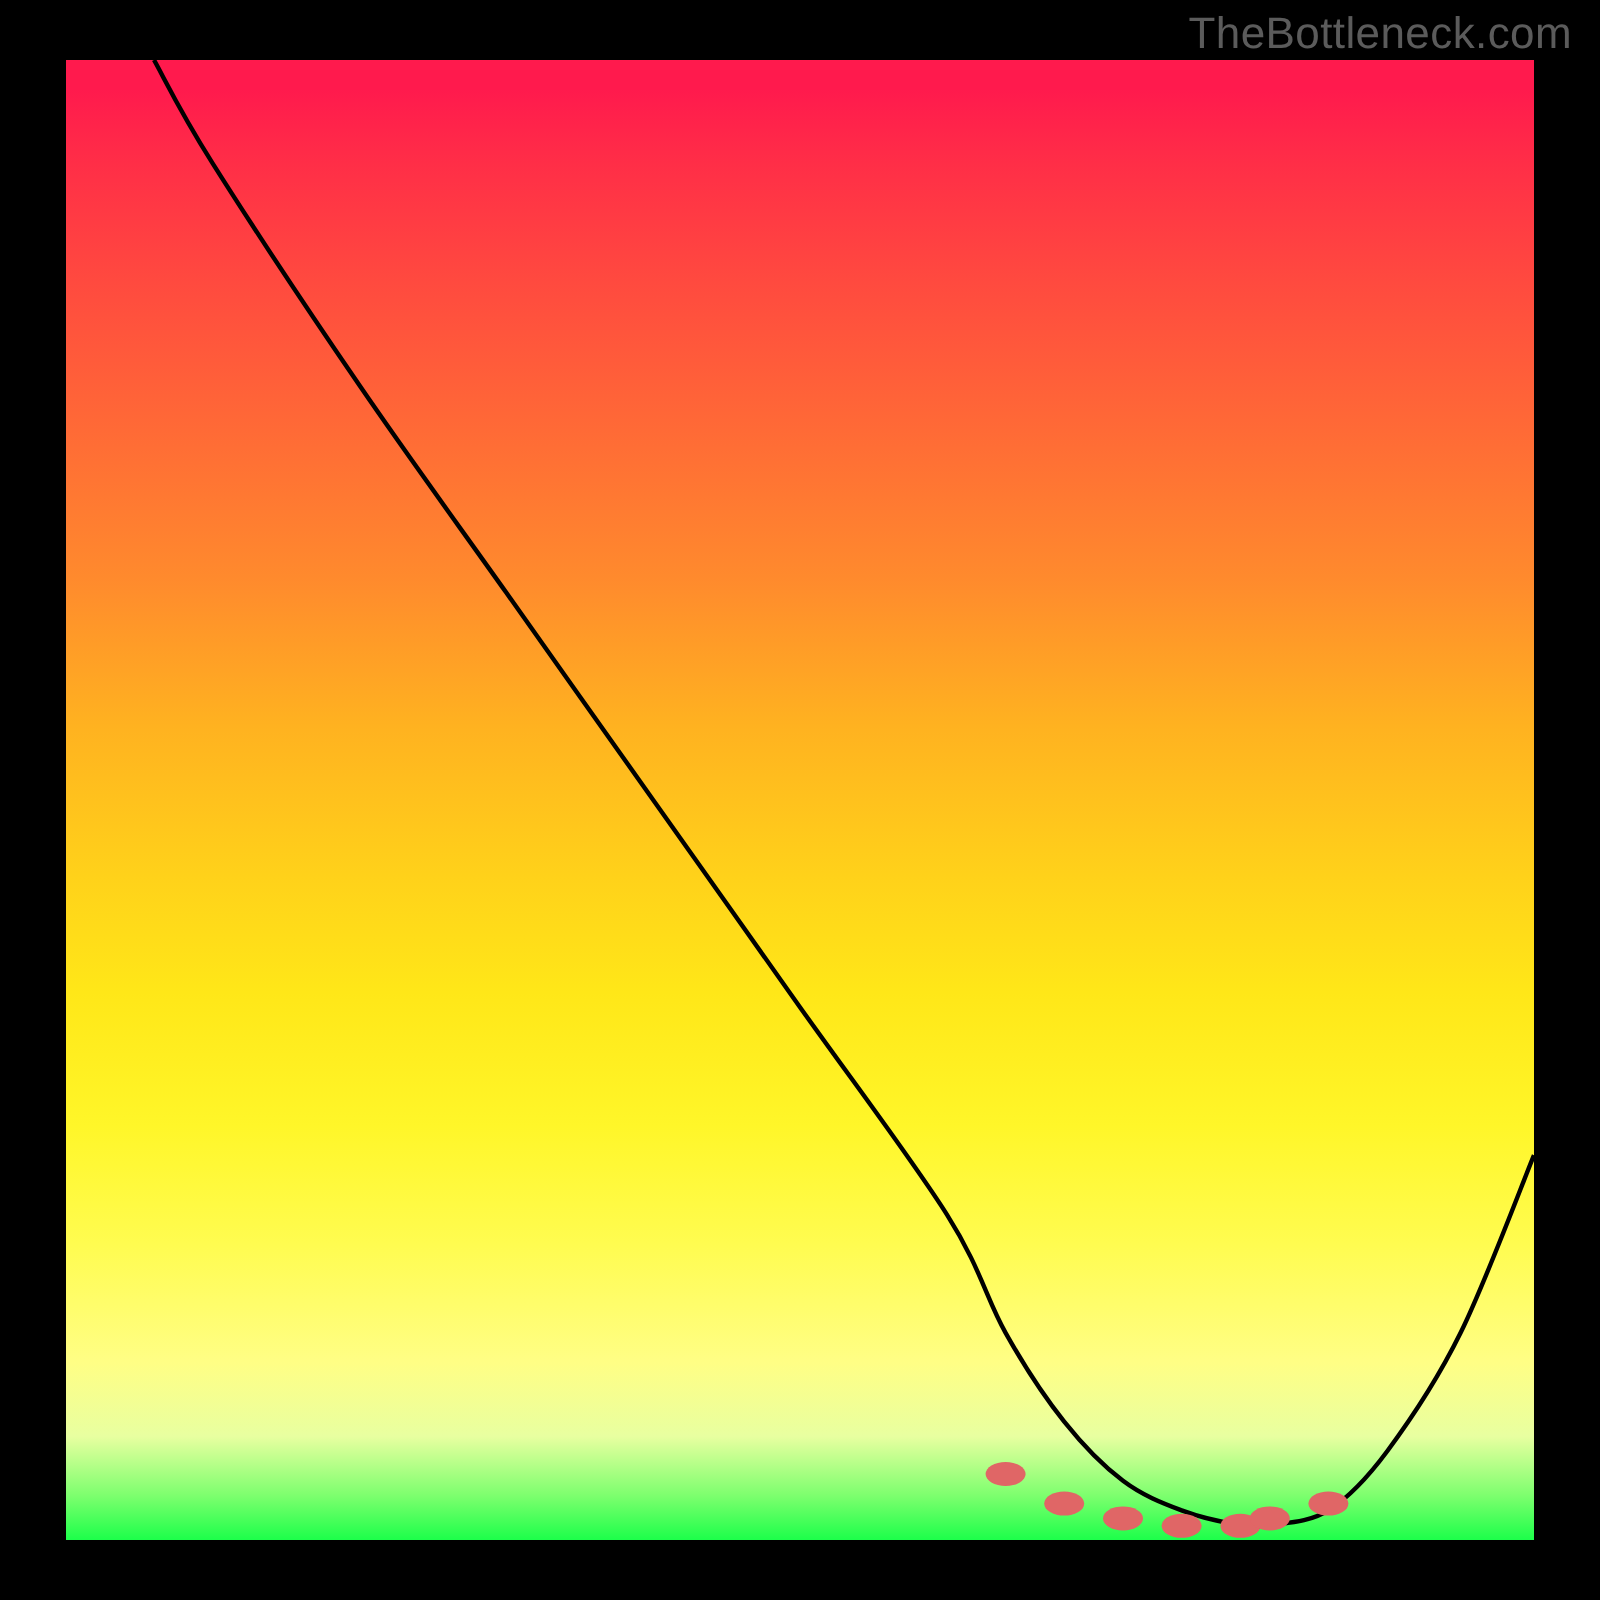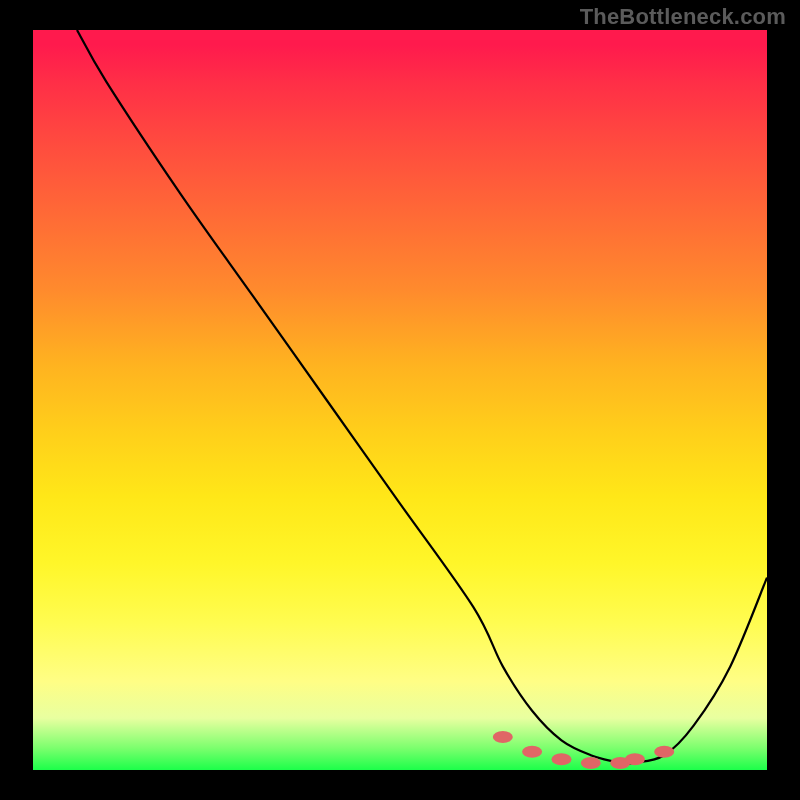--- a/index.html
+++ b/index.html
@@ -16,21 +16,21 @@
     width: 800px;
     height: 800px;
     background: #000;
   }
   .watermark {
     position: absolute;
     top: 4px;
     right: 14px;
     color: #5b5b5b;
     font-size: 22px;
-    font-weight: 700;
+    font-weight: 400;
     letter-spacing: 0.2px;
     z-index: 10;
   }
   .plot-area {
     position: absolute;
     left: 33px;
     top: 30px;
     width: 734px;
     height: 740px;
     background: linear-gradient(to bottom,

